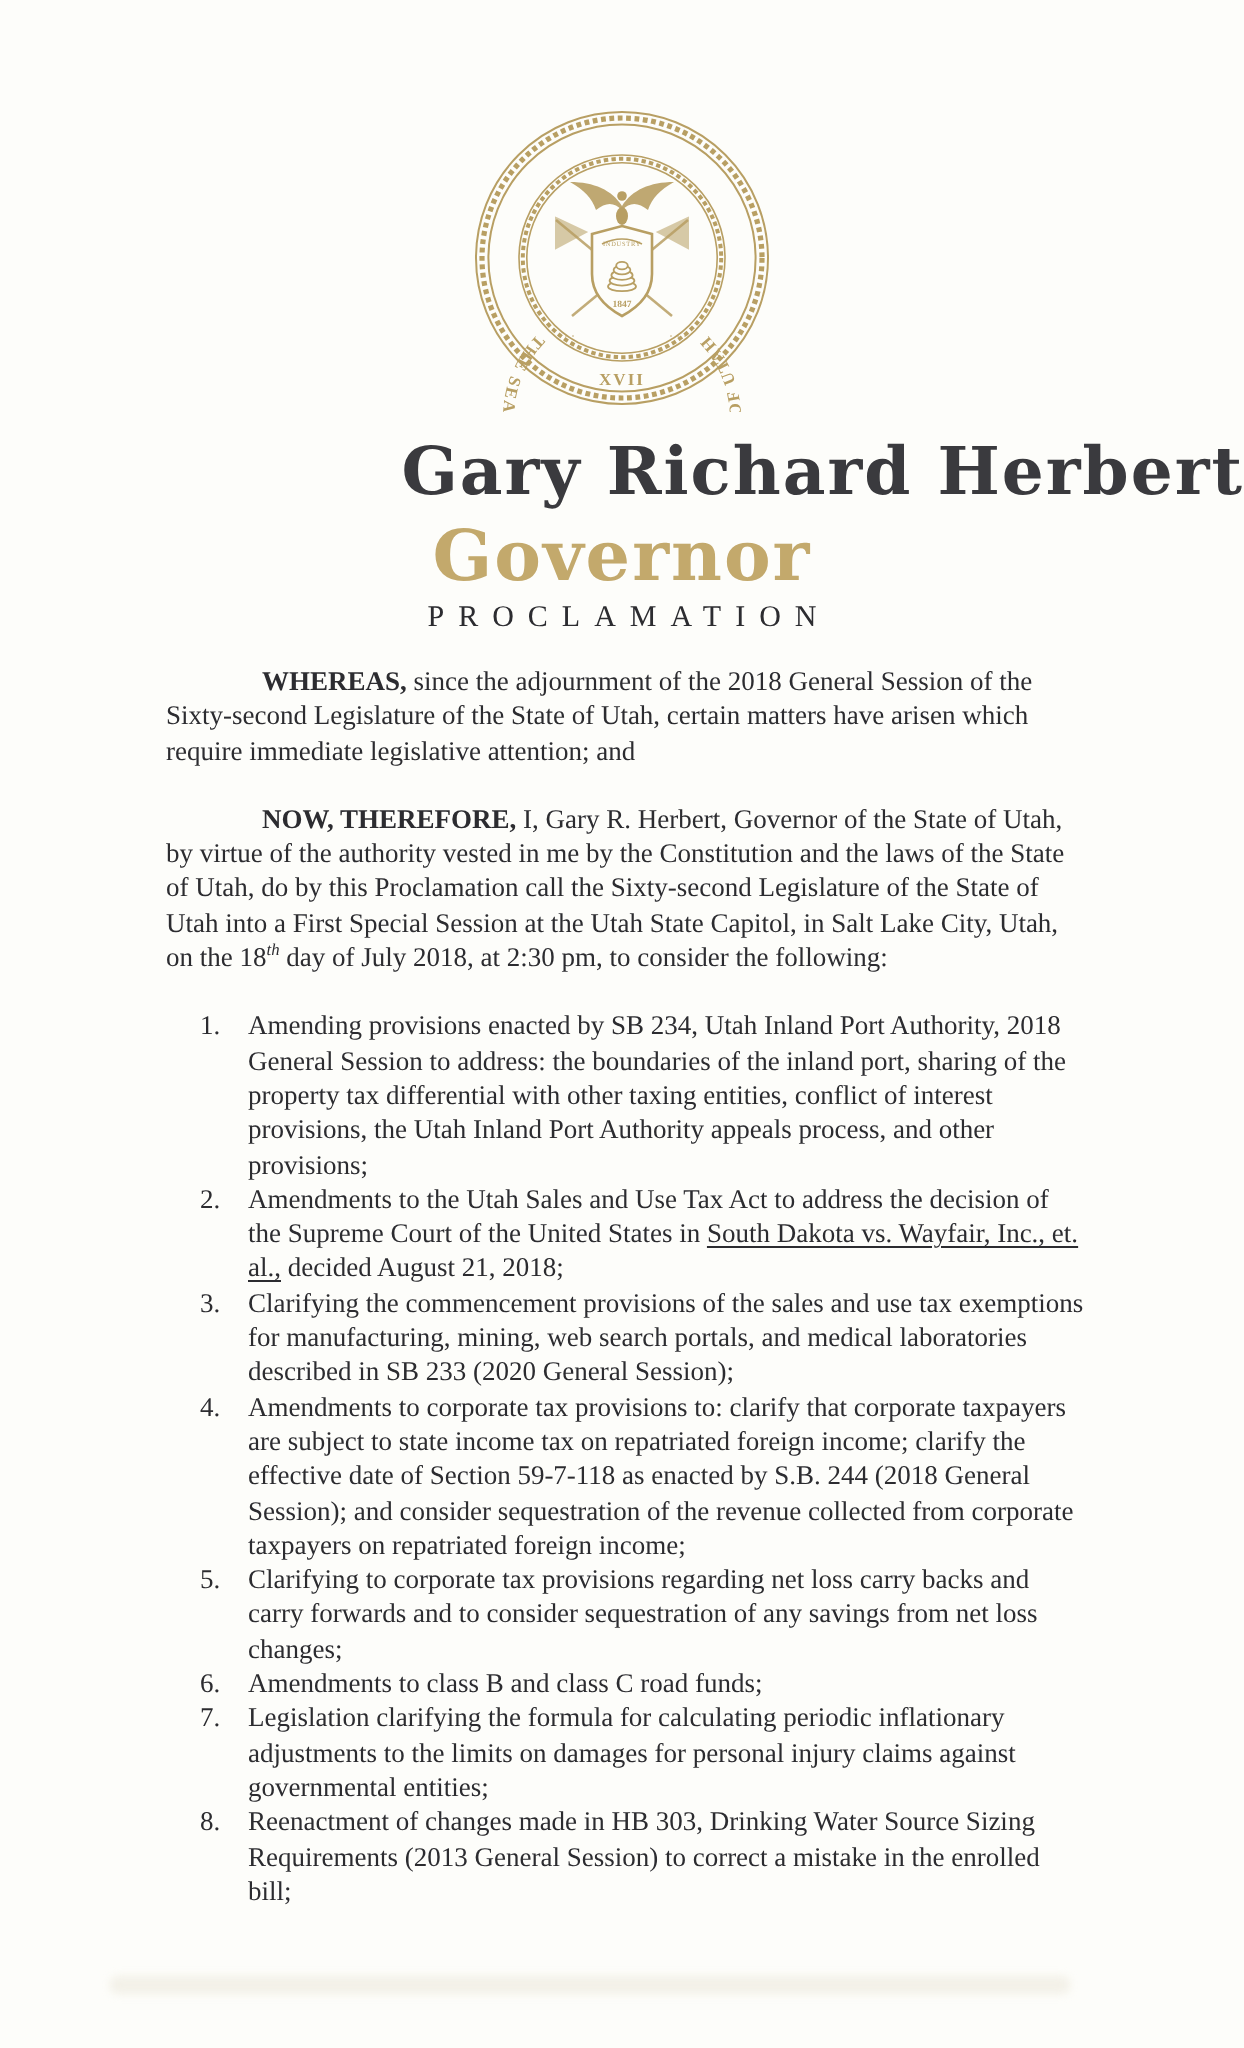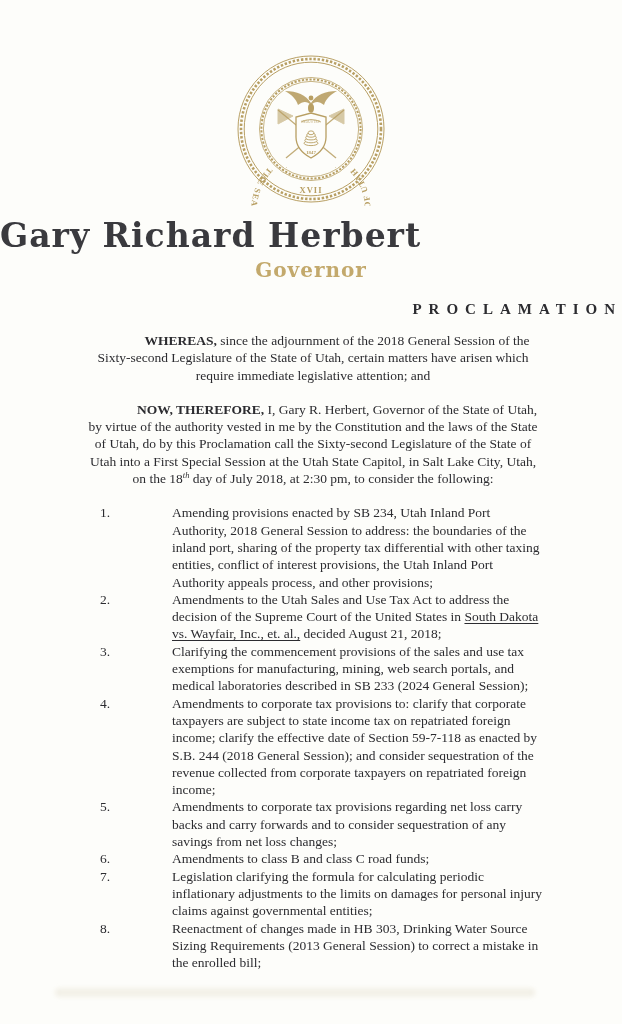--- a/index.html
+++ b/index.html
@@ -13,52 +13,52 @@
     color:var(--ink,#2c2c30);
   }
   
   .seal-wrap {
     position:absolute; top:52px; left:0; width:100%;
     display:flex; justify-content:center;
   }
   .seal-svg { color:var(--gold,#b89f63); }
   .sig-name {
     position:absolute; top:216px; left:0; width:100%;
-    text-align:left;
+    text-align:right;
     font-family:"DejaVu Serif", serif;
     font-weight:700; font-size:33px; letter-spacing:1px;
     color:var(--name-ink,#3a3a3e);
   }
   .sig-title {
     position:absolute; top:258px; left:0; width:100%;
     text-align:center;
     font-family:"DejaVu Serif", serif;
-    font-weight:700; font-size:20px; letter-spacing:1px;
+    font-weight:700; font-size:35px; letter-spacing:1px;
     color:var(--gold-light,#c3a96c);
   }
   .doc-type {
     position:absolute; top:301px; left:0; width:100%;
-    text-align:right;
-    font-weight:700; font-size:15px;
+    text-align:center;
+    font-weight:400; font-size:15px;
     letter-spacing:7px; text-indent:7px;
     color:var(--ink,#2c2c30);
   }
   
   .content {
     position:absolute; top:332px; left:83px; width:460px;
     font-size:13.5px; line-height:17.3px;
     text-align:left;
   }
-  .para { margin:0 0 17px 0; text-indent:48px;text-align:center; }
+  .para { margin:0 0 17px 0; text-indent:48px; }
   .para b { font-weight:700; }
   sup { font-size:0.62em; line-height:0; vertical-align:super;font-style:italic; }
   .agenda { margin:0 0 0 17px; padding:0; list-style:none; }
   .agenda li { display:flex; align-items:flex-start; }
   .num { flex:none; width:24px; }
-  .li-text { flex:1;margin-left:48px; }
+  .li-text { flex:1; }
   .underlined { text-decoration:underline; text-underline-offset:2px; }
   
   .scan-smudge {
     position:absolute; top:988px; left:55px; width:480px; height:9px;
     background:rgba(222,216,192,0.30);
     filter:blur(2px);
     border-radius:4px;
   }
 </style>
 </head>
@@ -133,29 +133,29 @@
       <li>
         <span class="num">1.</span>
         <span class="li-text">Amending provisions enacted by SB 234, Utah Inland Port Authority, 2018 General Session to address: the boundaries of the inland port, sharing of the property tax differential with other taxing entities, conflict of interest provisions, the Utah Inland Port Authority appeals process, and other provisions;</span>
       </li>
       <li>
         <span class="num">2.</span>
         <span class="li-text"><span>Amendments to the Utah Sales and Use Tax Act to address the decision of the Supreme Court of the United States in </span><span class="underlined">South Dakota vs. Wayfair, Inc., et. al.,</span><span> decided August 21, 2018;</span></span>
       </li>
       <li>
         <span class="num">3.</span>
-        <span class="li-text">Clarifying the commencement provisions of the sales and use tax exemptions for manufacturing, mining, web search portals, and medical laboratories described in SB 233 (2024 General Session);</span>
+        <span class="li-text">Clarifying the commencement provisions of the sales and use tax exemptions for manufacturing, mining, web search portals, and medical laboratories described in SB 233 (2020 General Session);</span>
       </li>
       <li>
         <span class="num">4.</span>
         <span class="li-text">Amendments to corporate tax provisions to: clarify that corporate taxpayers are subject to state income tax on repatriated foreign income; clarify the effective date of Section 59-7-118 as enacted by S.B. 244 (2018 General Session); and consider sequestration of the revenue collected from corporate taxpayers on repatriated foreign income;</span>
       </li>
       <li>
         <span class="num">5.</span>
-        <span class="li-text">Amendments to corporate tax provisions regarding net loss carry backs and carry forwards and to consider sequestration of any savings from net loss changes;</span>
+        <span class="li-text">Clarifying to corporate tax provisions regarding net loss carry backs and carry forwards and to consider sequestration of any savings from net loss changes;</span>
       </li>
       <li>
         <span class="num">6.</span>
         <span class="li-text">Amendments to class B and class C road funds;</span>
       </li>
       <li>
         <span class="num">7.</span>
         <span class="li-text">Legislation clarifying the formula for calculating periodic inflationary adjustments to the limits on damages for personal injury claims against governmental entities;</span>
       </li>
       <li>

